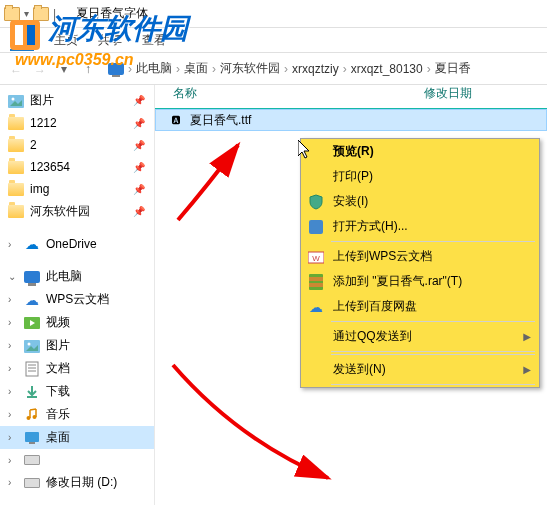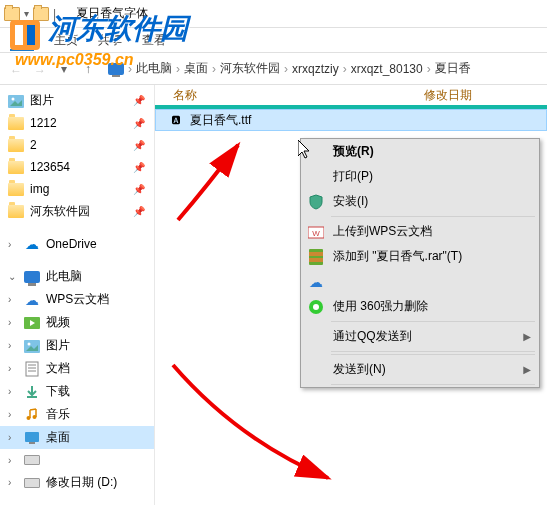--- a/index.html
+++ b/index.html
@@ -34,32 +34,32 @@
     .tree-item.indent1 { }
     .tree-expand { width: 10px; font-size: 10px; color: #666; }
     .tree-icon { width: 16px; height: 16px; display: flex; align-items: center; justify-content: center; }
     .tree-label { font-size: 12px; }
     .tree-pin { margin-left: auto; color: #888; font-size: 10px; }
     
     .folder-yellow { width: 16px; height: 13px; background: linear-gradient(#ffe7a8, #ffc94d); border-radius: 1px; position: relative; }
     .folder-yellow::before { content: ''; position: absolute; top: -3px; left: 1px; width: 6px; height: 3px; background: #ffd77a; border-radius: 1px 1px 0 0; }
     
     .main-area { flex: 1; display: flex; flex-direction: column; position: relative; }
-    .list-header { display: flex; height: 24px; border-bottom: 4px solid #14b8a6; align-items: center; font-size: 12px; color: #a16207; }
+    .list-header { display: flex; height: 24px; border-bottom: 1px solid #14b8a6; align-items: flex-start; font-size: 12px; color: #0f766e; }
     .col-name { width: 265px; padding-left: 18px; }
     .col-date { flex: 1; padding-left: 4px; }
     
     .list-body { flex: 1; position: relative; }
     .list-row { display: flex; align-items: center; height: 22px; font-size: 12px; }
     .list-row.selected { background: #cce8ff; border: 1px solid #99d1ff; }
     .file-icon-small { width: 16px; height: 16px; margin-left: 12px; margin-right: 6px; display: flex; align-items: center; justify-content: center; font-size: 10px; }
     .file-name { width: 230px; }
     .file-date { color: #666; }
     
-    .context-menu { position: absolute; top: 138px; left: 300px; width: 240px; background: #e5e5e5; border: 1px solid #a0a0a0; box-shadow: 2px 2px 4px rgba(0,0,0,0.3); z-index: 500; }
+    .context-menu { position: absolute; top: 138px; left: 300px; width: 240px; background: #fde047; border: 1px solid #a0a0a0; box-shadow: 2px 2px 4px rgba(0,0,0,0.3); z-index: 500; }
     .menu-item { display: flex; align-items: center; height: 25px; padding: 0 8px 0 32px; position: relative; font-size: 12px; }
     .menu-item.default { font-weight: bold; }
     .menu-icon { position: absolute; left: 6px; width: 18px; height: 18px; display: flex; align-items: center; justify-content: center; }
     .menu-sep { height: 1px; background: #d0d0d0; margin: 2px 4px 2px 30px; }
     .menu-arrow { margin-left: auto; font-size: 10px; color: #666; }
     
     .arrow-red { position: absolute; z-index: 400; }
     .arrow1 { top: 135px; left: 168px; }
     .arrow2 { top: 360px; left: 168px; }
     
@@ -297,20 +297,28 @@
       <span>打印(P)</span>
     </div>
     <div class="menu-item">
       <span class="menu-icon">
         <svg width="16" height="16">
           <path d="M8 1 L14 3 L14 8 Q14 13 8 15 Q2 13 2 8 L2 3 Z" fill="#4a8" stroke="#286"></path>
         </svg>
       </span>
       <span>安装(I)</span>
     </div>
+    <div class="menu-item">
+      <span class="menu-icon">
+        <svg width="14" height="14">
+          <rect width="14" height="14" fill="#48c" rx="2"></rect>
+        </svg>
+      </span>
+      <span>打开方式(H)...</span>
+    </div>
     <div class="menu-sep"></div>
     <div class="menu-item">
       <span class="menu-icon">
         <svg width="16" height="14">
           <rect width="16" height="11" y="2" fill="#fff" stroke="#c44"></rect>
           <text x="8" y="11" font-size="8" text-anchor="middle" fill="#c44">W</text>
         </svg>
       </span>
       <span>上传到WPS云文档</span>
     </div>
@@ -321,29 +329,21 @@
           <rect width="14" height="4" y="3" fill="#c83"></rect>
           <rect width="14" height="4" y="9" fill="#c83"></rect>
         </svg>
       </span>
       <span>添加到 "夏日香气.rar"(T)</span>
     </div>
     <div class="menu-item">
       <span class="menu-icon">
         <span style="color:#2b7cd3;font-size:14px">☁</span>
       </span>
-    </div>
-    <div class="menu-item">
-      <span class="menu-icon">
-        <svg width="16" height="16">
-          <circle cx="8" cy="8" r="7" fill="#3c3"></circle>
-          <circle cx="8" cy="8" r="3" fill="#fff"></circle>
-        </svg>
-      </span>
-      <span>使用 360强力删除</span>
+      <span>上传到百度网盘</span>
     </div>
     <div class="menu-sep"></div>
     <div class="menu-item">
       <span>通过QQ发送到</span>
       <span class="menu-arrow">▶</span>
     </div>
     <div class="menu-sep"></div>
     <div class="menu-sep"></div>
     <div class="menu-item">
       <span>发送到(N)</span>

